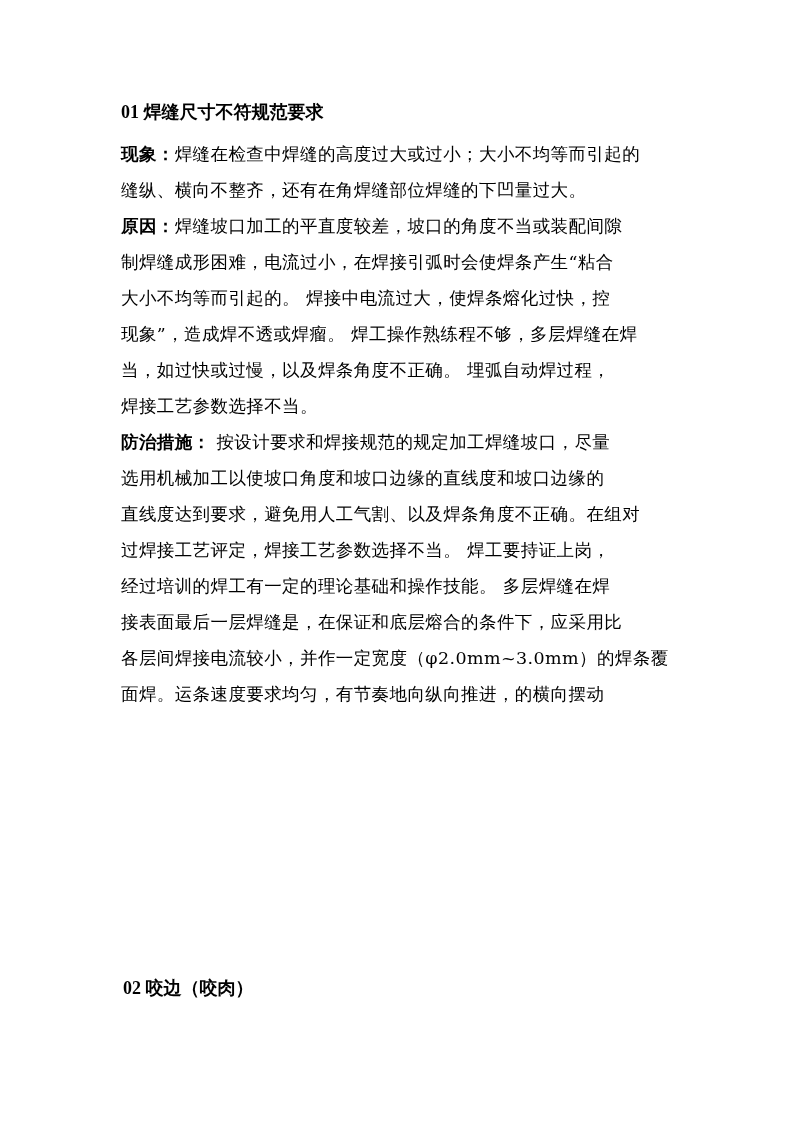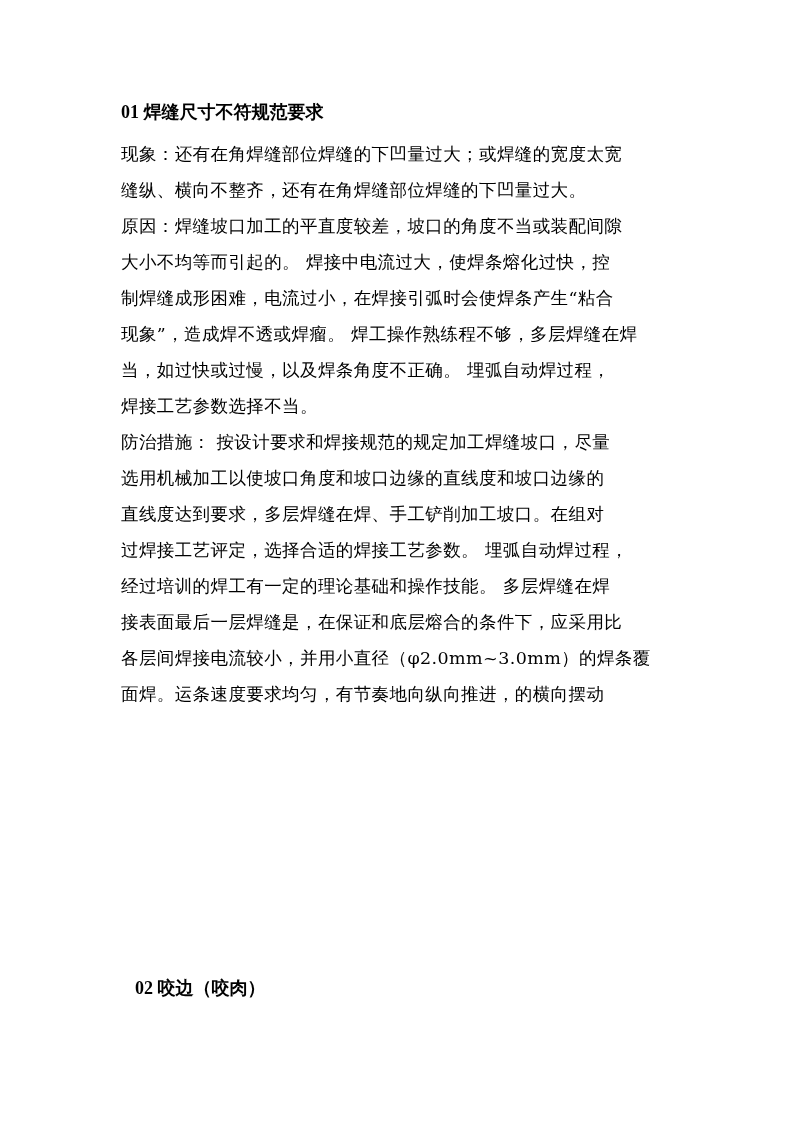--- a/index.html
+++ b/index.html
@@ -4,48 +4,48 @@
 <style>
   html, body { margin: 0; padding: 0; background: #ffffff; }
   body { width: 793px; height: 1122px; position: relative; overflow: hidden;
          font-family: "DejaVu Serif", "Liberation Serif", serif; color: #000; }
   .page { position: absolute; left: 121px; top: 100px; width: 552px; }
   .heading { font-family: "Liberation Serif", "DejaVu Serif", serif; font-weight: bold;
              font-size: 18px; line-height: 24px; height: 24px; white-space: nowrap; }
   .para { margin-top: 12px; }
   .line { font-size: 17.5px; line-height: 36px; height: 36px; white-space: nowrap;
           letter-spacing: 0.4px; }
-  .lbl { font-weight: normal; }
-  .h2 { position: absolute; left: 135px; top: 976px; }
+  .lbl { font-weight: bold; }
+  .h2 { position: absolute; left: 123px; top: 976px; }
 </style>
 </head>
 <body>
 
 <div class="page">
   <div class="heading">01 焊缝尺寸不符规范要求</div>
 
   <div class="para">
-    <div class="line"><span class="lbl">现象：</span><span>还有在角焊缝部位焊缝的下凹量过大；或焊缝的宽度太宽</span></div>
+    <div class="line"><span class="lbl">现象：</span><span>焊缝在检查中焊缝的高度过大或过小；大小不均等而引起的</span></div>
     <div class="line">缝纵、横向不整齐，还有在角焊缝部位焊缝的下凹量过大。</div>
   </div>
 
   <div>
     <div class="line"><span class="lbl">原因：</span><span>焊缝坡口加工的平直度较差，坡口的角度不当或装配间隙</span></div>
+    <div class="line">制焊缝成形困难，电流过小，在焊接引弧时会使焊条产生“粘合</div>
     <div class="line">大小不均等而引起的。 焊接中电流过大，使焊条熔化过快，控</div>
-    <div class="line">制焊缝成形困难，电流过小，在焊接引弧时会使焊条产生“粘合</div>
     <div class="line">现象”，造成焊不透或焊瘤。 焊工操作熟练程不够，多层焊缝在焊</div>
     <div class="line">当，如过快或过慢，以及焊条角度不正确。 埋弧自动焊过程，</div>
     <div class="line">焊接工艺参数选择不当。</div>
   </div>
 
   <div>
     <div class="line"><span class="lbl">防治措施：</span><span> 按设计要求和焊接规范的规定加工焊缝坡口，尽量</span></div>
     <div class="line">选用机械加工以使坡口角度和坡口边缘的直线度和坡口边缘的</div>
-    <div class="line">直线度达到要求，多层焊缝在焊、手工铲削加工坡口。在组对</div>
-    <div class="line">过焊接工艺评定，选择合适的焊接工艺参数。 埋弧自动焊过程，</div>
+    <div class="line">直线度达到要求，避免用人工气割、以及焊条角度不正确。在组对</div>
+    <div class="line">过焊接工艺评定，焊接工艺参数选择不当。 焊工要持证上岗，</div>
     <div class="line">经过培训的焊工有一定的理论基础和操作技能。 多层焊缝在焊</div>
     <div class="line">接表面最后一层焊缝是，在保证和底层熔合的条件下，应采用比</div>
-    <div class="line">各层间焊接电流较小，并用小直径（φ2.0mm~3.0mm）的焊条覆</div>
+    <div class="line">各层间焊接电流较小，并作一定宽度（φ2.0mm~3.0mm）的焊条覆</div>
     <div class="line">面焊。运条速度要求均匀，有节奏地向纵向推进，的横向摆动</div>
   </div>
 </div>
 
 <div class="heading h2">02 咬边（咬肉）</div>
 
 </body></html>

